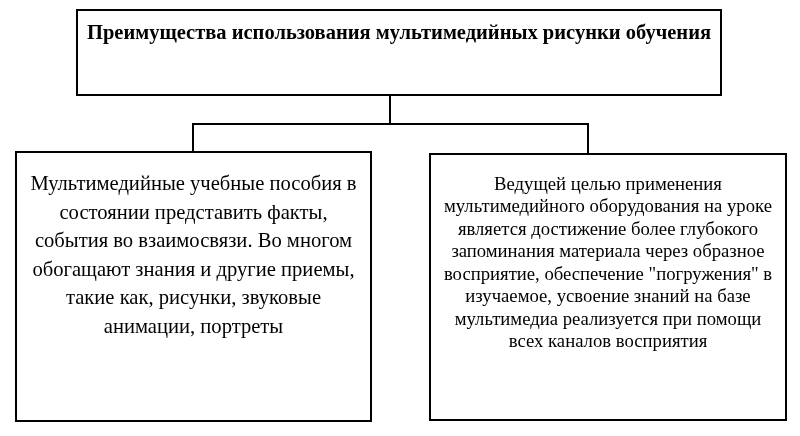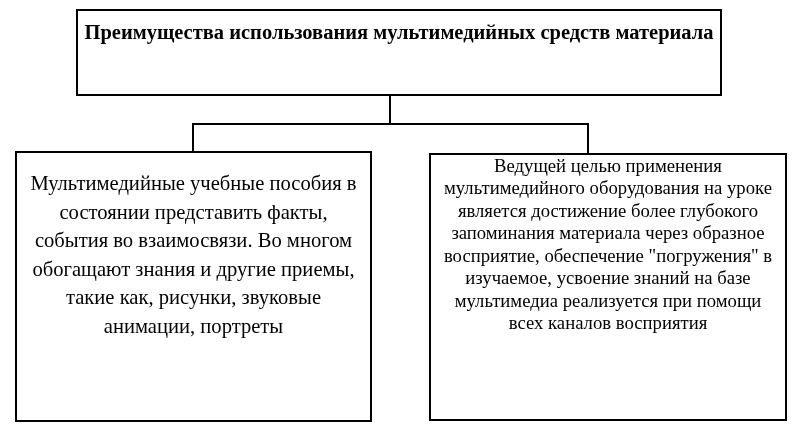--- a/index.html
+++ b/index.html
@@ -28,38 +28,38 @@
   }
   #left-box { left: 15px; top: 151px; width: 357px; height: 271px; }
   #left-text {
     padding-top: 16px;
     font-size: 20.6px;
     line-height: 28.5px;
     white-space: pre-line;
   }
   #right-box { left: 429px; top: 153px; width: 358px; height: 268px; }
   #right-text {
-    padding-top: 0;
+    padding-top: 18px;
     font-size: 18.7px;
     line-height: 22.45px;
     white-space: pre-line;
   }
   .connector { position: absolute; background: #000000; }
   #conn-stem  { left: 389px; top: 94px;  width: 2px;   height: 31px; }
   #conn-bar   { left: 192px; top: 123px; width: 397px; height: 2px;  }
   #conn-drop-left  { left: 192px; top: 123px; width: 2px; height: 30px; }
   #conn-drop-right { left: 587px; top: 123px; width: 2px; height: 32px; }
 </style>
 </head>
 <body>
 
 <div id="stage">
 
   <div id="root-box" class="node">
-    <div id="root-label">Преимущества использования мультимедийных средств материала</div>
+    <div id="root-label">Преимущества использования мультимедийных рисунки обучения</div>
   </div>
 
   <div id="conn-stem" class="connector"></div>
   <div id="conn-bar" class="connector"></div>
   <div id="conn-drop-left" class="connector"></div>
   <div id="conn-drop-right" class="connector"></div>
 
   <div id="left-box" class="node">
     <div id="left-text">Мультимедийные учебные пособия в
 состоянии представить факты,

